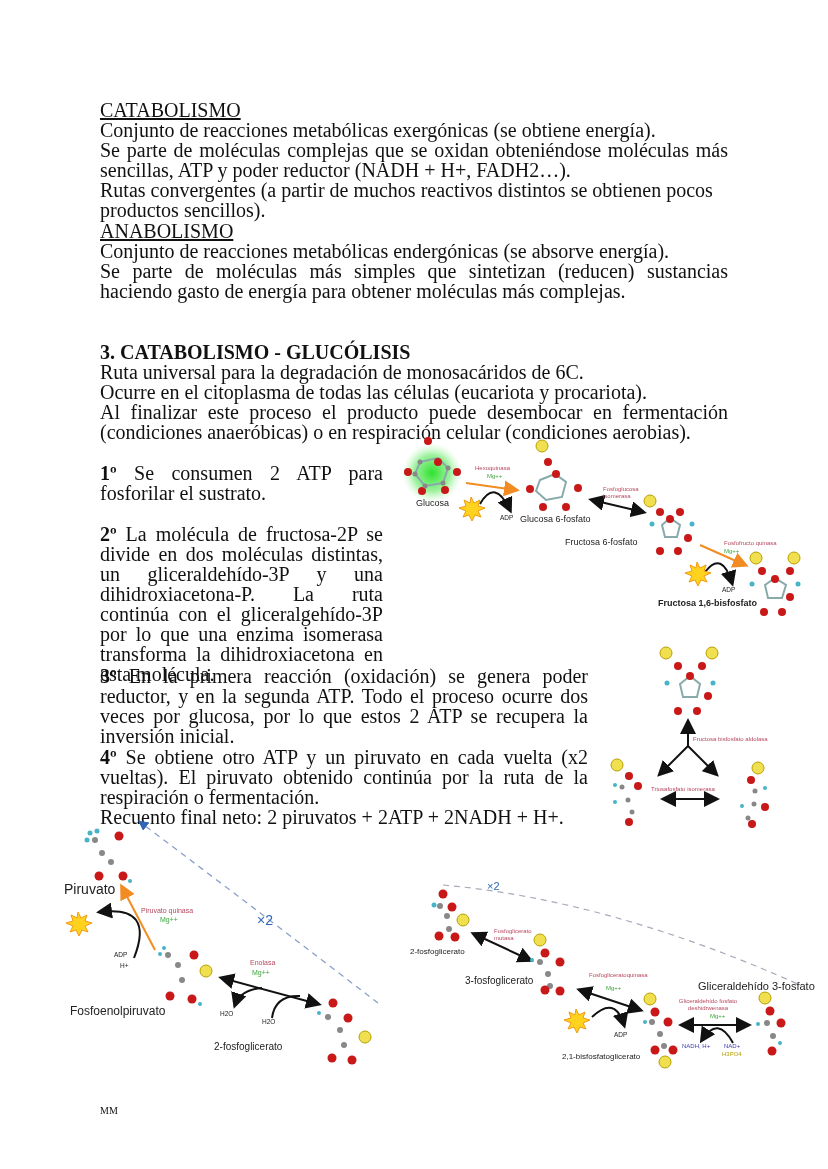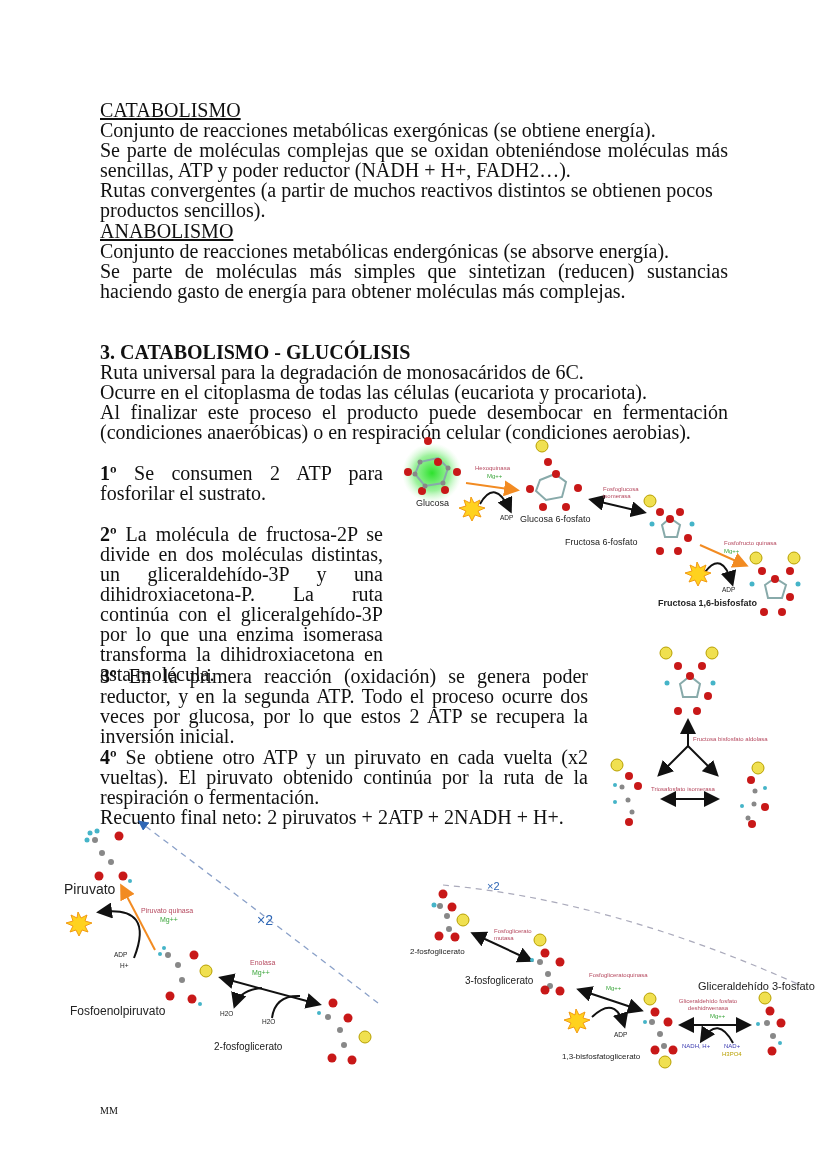--- a/index.html
+++ b/index.html
@@ -312,21 +312,21 @@
   <div class="lbl small" style="left:262px; top:1018px;">H2O</div>
   <div class="lbl name" style="left:214px; top:1041px; font-size:10px;">2-fosfoglicerato</div>
 
   <div class="lbl" style="left:487px; top:880px; font-size:11px; color:#2e66b5;">×2</div>
   <div class="lbl name" style="left:410px; top:947px; font-size:8px;">2-fosfoglicerato</div>
   <div class="lbl enz" style="left:494px; top:928px; width:36px; white-space:normal;">Fosfoglicerato mutasa</div>
   <div class="lbl name" style="left:465px; top:975px; font-size:10px;">3-fosfoglicerato</div>
   <div class="lbl enz" style="left:589px; top:972px;">Fosfogliceratoquinasa</div>
   <div class="lbl mg" style="left:606px; top:985px;">Mg++</div>
   <div class="lbl small" style="left:614px; top:1031px;">ADP</div>
-  <div class="lbl name" style="left:562px; top:1052px; font-size:8px;">1,3-bisfosfatoglicerato</div>
+  <div class="lbl name" style="left:562px; top:1052px; font-size:8px;">2,1-bisfosfatoglicerato</div>
   <div class="lbl enz" style="left:678px; top:998px; width:60px; white-space:normal; text-align:center;">Gliceraldehído fosfato deshidrwenasa</div>
   <div class="lbl mg" style="left:710px; top:1013px;">Mg++</div>
   <div class="lbl" style="left:682px; top:1043px; font-size:6px; color:#3a3ab0;">NADH, H+</div>
   <div class="lbl" style="left:724px; top:1043px; font-size:6px; color:#3a3ab0;">NAD+</div>
   <div class="lbl" style="left:722px; top:1051px; font-size:6px; color:#b8a000;">H3PO4</div>
   <div class="lbl name" style="left:698px; top:980px; font-size:11px;">Gliceraldehído 3-fosfato</div>
 </div>
 
 <div class="footer">MM</div>
 

